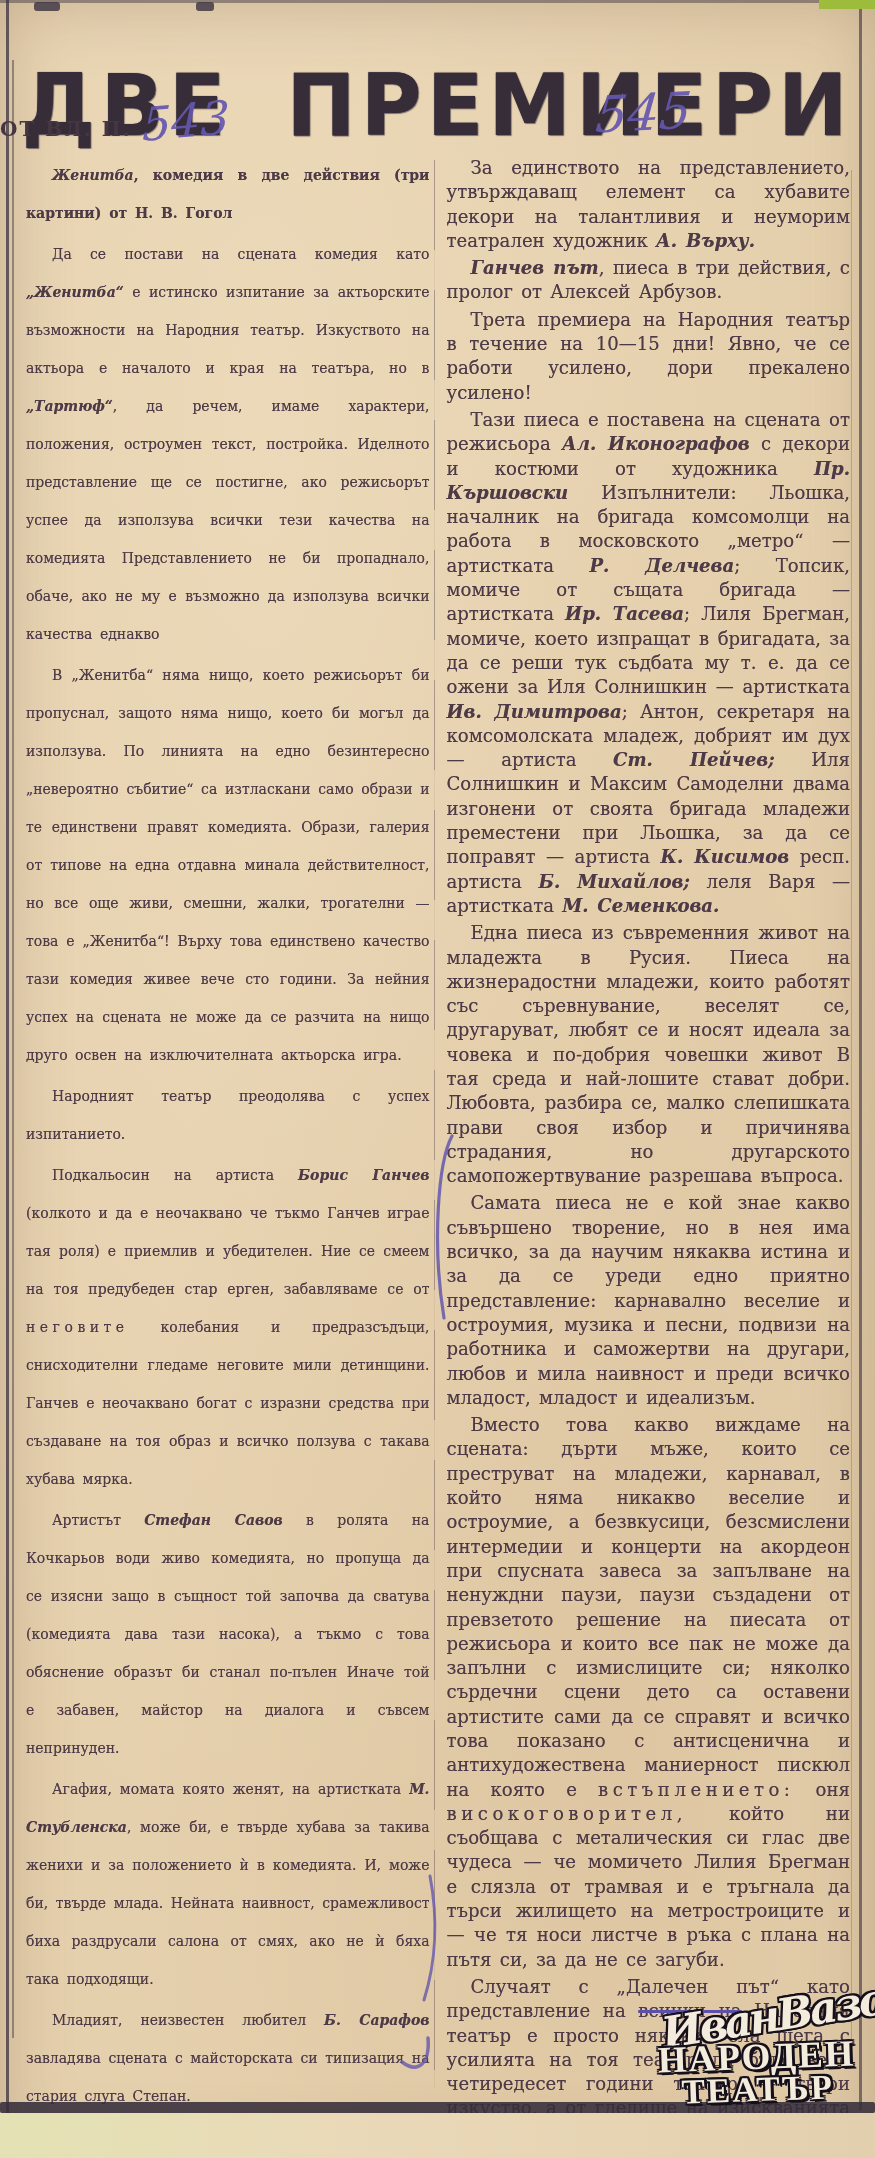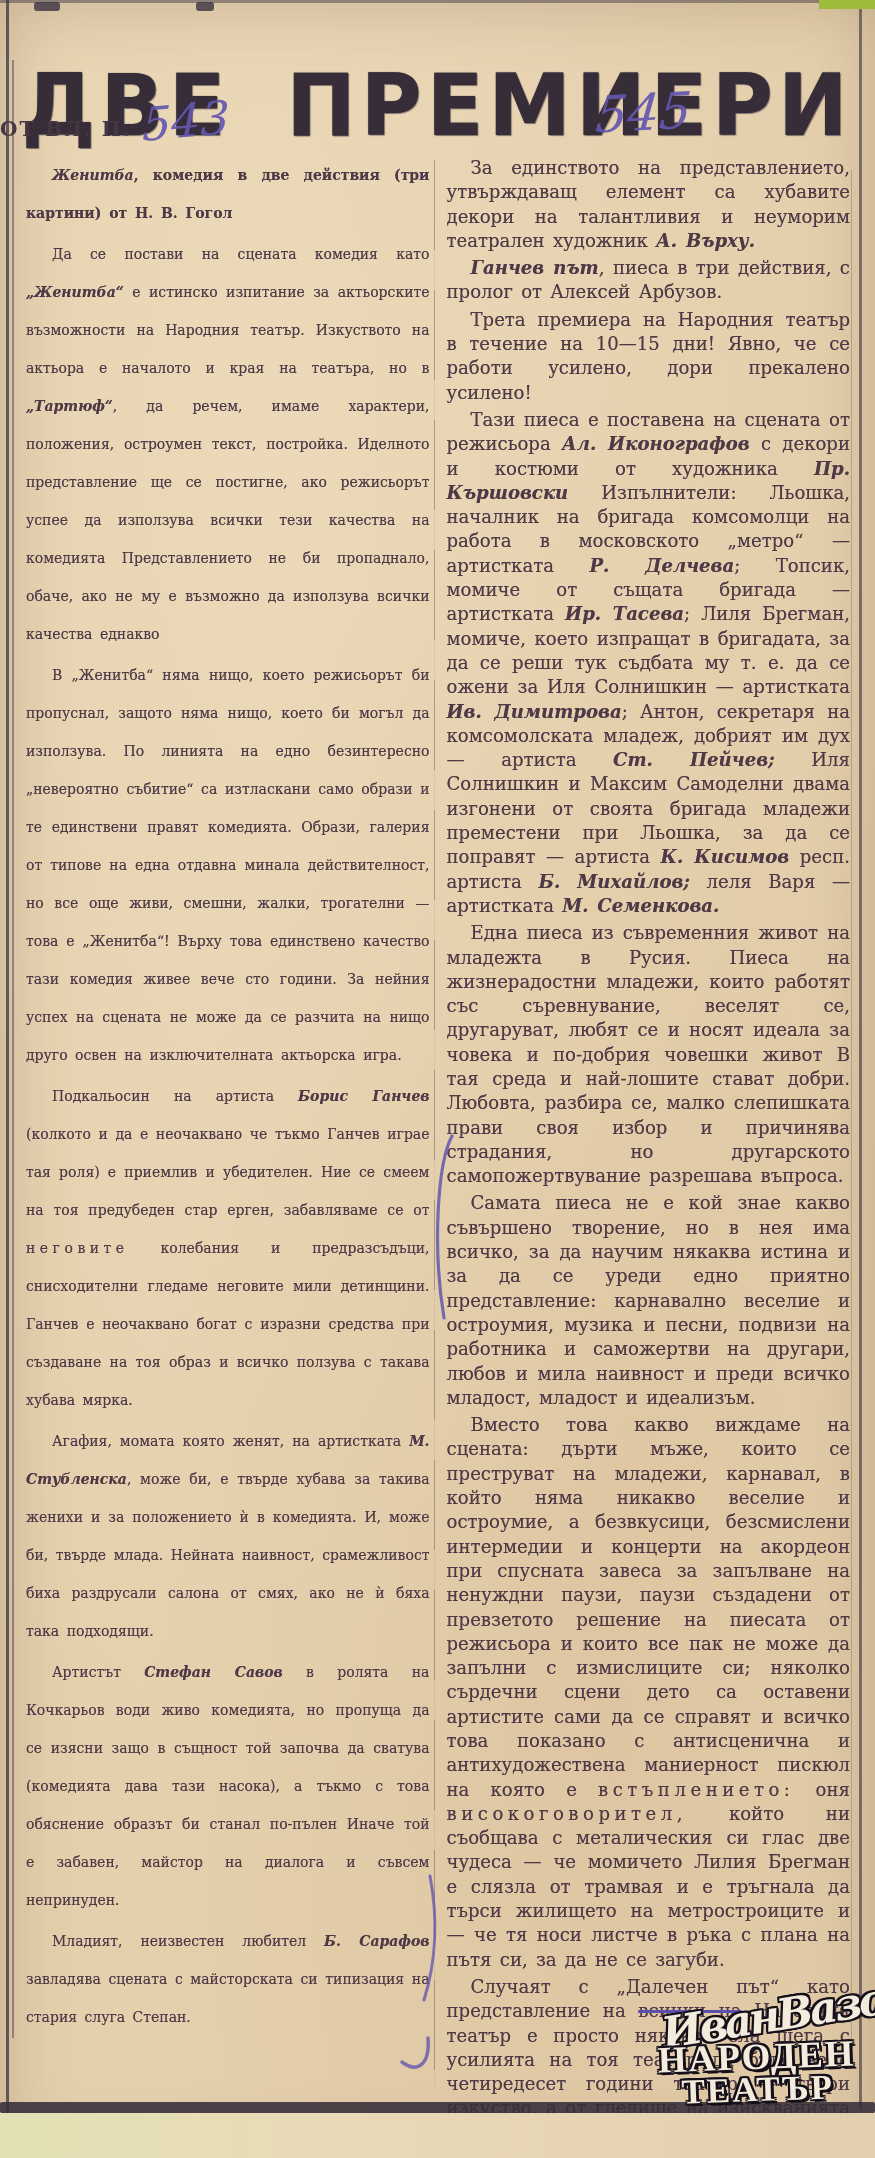--- a/index.html
+++ b/index.html
@@ -97,23 +97,24 @@
   <div class="hw hw-left">543</div>
   <div class="hw hw-right">545</div>
 
   <div class="byline">ОТ ВЛ. П.</div>
 
   <div class="columns">
     <div class="col col-left" id="col-left">
         <p class="para"><span class="seg-name">Женитба</span><span class="seg-bold">, комедия в две действия (три картини) от Н. В. Гогол</span></p>
         <p class="para"><span>Да се постави на сцената комедия като </span><span class="seg-name">„Женитба“</span><span> е истинско изпитание за актьорските възможности на Народния театър. Изкуството на актьора е началото и края на театъра, но в </span><span class="seg-name">„Тартюф“</span><span>, да речем, имаме характери, положения, остроумен текст, постройка. Иделното представление ще се постигне, ако режисьорът успее да използува всички тези качества на комедията Представлението не би пропаднало, обаче, ако не му е възможно да използува всички качества еднакво</span></p>
         <p class="para"><span>В „Женитба“ няма нищо, което режисьорът би пропуснал, защото няма нищо, което би могъл да използува. По линията на едно безинтересно „невероятно събитие“ са изтласкани само образи и те единствени правят комедията. Образи, галерия от типове на една отдавна минала действителност, но все още живи, смешни, жалки, трогателни — това е „Женитба“! Върху това единствено качество тази комедия живее вече сто години. За нейния успех на сцената не може да се разчита на нищо друго освен на изключителната актьорска игра.</span></p>
+        <p class="para"><span>Народният театър преодолява с успех изпитанието.</span></p>
         <p class="para"><span>Подкальосин на артиста </span><span class="seg-name">Борис Ганчев</span><span> (колкото и да е неочаквано че тъкмо Ганчев играе тая роля) е приемлив и убедителен. Ние се смеем на тоя предубеден стар ерген, забавляваме се от </span><span class="seg-spaced">неговите</span><span> колебания и предразсъдъци, снисходителни гледаме неговите мили детинщини. Ганчев е неочаквано богат с изразни средства при създаване на тоя образ и всичко ползува с такава хубава мярка.</span></p>
+        <p class="para"><span>Артистът </span><span class="seg-name">Стефан Савов</span><span> в ролята на Кочкарьов води живо комедията, но пропуща да се изясни защо в същност той започва да сватува (комедията дава тази насока), а тъкмо с това обяснение образът би станал по-пълен Иначе той е забавен, майстор на диалога и съвсем непринуден.</span></p>
         <p class="para"><span>Агафия, момата която женят, на артистката </span><span class="seg-name">М. Стубленска</span><span>, може би, е твърде хубава за такива женихи и за положението ѝ в комедията. И, може би, твърде млада. Нейната наивност, срамежливост биха раздрусали салона от смях, ако не ѝ бяха така подходящи.</span></p>
-        <p class="para"><span>Артистът </span><span class="seg-name">Стефан Савов</span><span> в ролята на Кочкарьов води живо комедията, но пропуща да се изясни защо в същност той започва да сватува (комедията дава тази насока), а тъкмо с това обяснение образът би станал по-пълен Иначе той е забавен, майстор на диалога и съвсем непринуден.</span></p>
         <p class="para"><span>Младият, неизвестен любител </span><span class="seg-name">Б. Сарафов</span><span> завладява сцената с майсторската си типизация на стария слуга Степан.</span></p>
       </div>
     <div class="col col-right" id="col-right">
         <p class="para"><span>За единството на представлението, утвърждаващ елемент са хубавите декори на талантливия и неуморим театрален художник </span><span class="seg-name">А. Върху.</span></p>
         <p class="para"><span class="seg-name">Ганчев път</span><span>, пиеса в три действия, с пролог от Алексей Арбузов.</span></p>
         <p class="para"><span>Трета премиера на Народния театър в течение на 10—15 дни! Явно, че се работи усилено, дори прекалено усилено!</span></p>
         <p class="para"><span>Тази пиеса е поставена на сцената от режисьора </span><span class="seg-name">Ал. Иконографов</span><span> с декори и костюми от художника </span><span class="seg-name">Пр. Кършовски</span><span> Изпълнители: Льошка, началник на бригада комсомолци на работа в московското „метро“ — артистката </span><span class="seg-name">Р. Делчева</span><span>; Топсик, момиче от същата бригада — артистката </span><span class="seg-name">Ир. Тасева</span><span>; Лиля Брегман, момиче, което изпращат в бригадата, за да се реши тук съдбата му т. е. да се ожени за Иля Солнишкин — артистката </span><span class="seg-name">Ив. Димитрова</span><span>; Антон, секретаря на комсомолската младеж, добрият им дух — артиста </span><span class="seg-name">Ст. Пейчев;</span><span> Иля Солнишкин и Максим Самоделни двама изгонени от своята бригада младежи преместени при Льошка, за да се поправят — артиста </span><span class="seg-name">К. Кисимов</span><span> респ. артиста </span><span class="seg-name">Б. Михайлов;</span><span> леля Варя — артистката </span><span class="seg-name">М. Семенкова.</span></p>
         <p class="para"><span>Една пиеса из съвременния живот на младежта в Русия. Пиеса на жизнерадостни младежи, които работят със съревнувание, веселят се, другаруват, любят се и носят идеала за човека и по-добрия човешки живот В тая среда и най-лошите стават добри. Любовта, разбира се, малко слепишката прави своя избор и причинява страдания, но другарското самопожертвувание разрешава въпроса.</span></p>
         <p class="para"><span>Самата пиеса не е кой знае какво съвършено творение, но в нея има всичко, за да научим някаква истина и за да се уреди едно приятно представление: карнавално веселие и остроумия, музика и песни, подвизи на работника и саможертви на другари, любов и мила наивност и преди всичко младост, младост и идеализъм.</span></p>
         <p class="para"><span>Вместо това какво виждаме на сцената: дърти мъже, които се преструват на младежи, карнавал, в който няма никакво веселие и остроумие, а безвкусици, безсмислени интермедии и концерти на акордеон при спусната завеса за запълване на ненуждни паузи, паузи създадени от превзетото решение на пиесата от режисьора и които все пак не може да запълни с измислиците си; няколко сърдечни сцени дето са оставени артистите сами да се справят и всичко това показано с антисценична и антихудожествена маниерност пискюл на която е </span><span class="seg-spaced">встъплението:</span><span> оня </span><span class="seg-spaced">високоговорител,</span><span> който ни съобщава с металическия си глас две чудеса — че момичето Лилия Брегман е слязла от трамвая и е тръгнала да търси жилището на метростроиците и — че тя носи листче в ръка с плана на пътя си, за да не се загуби.</span></p>

